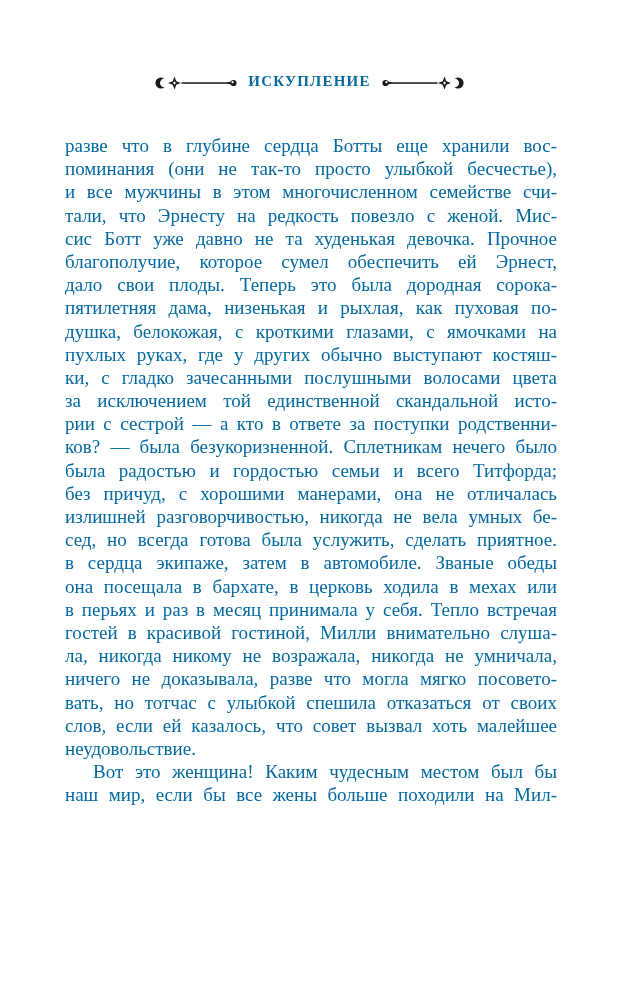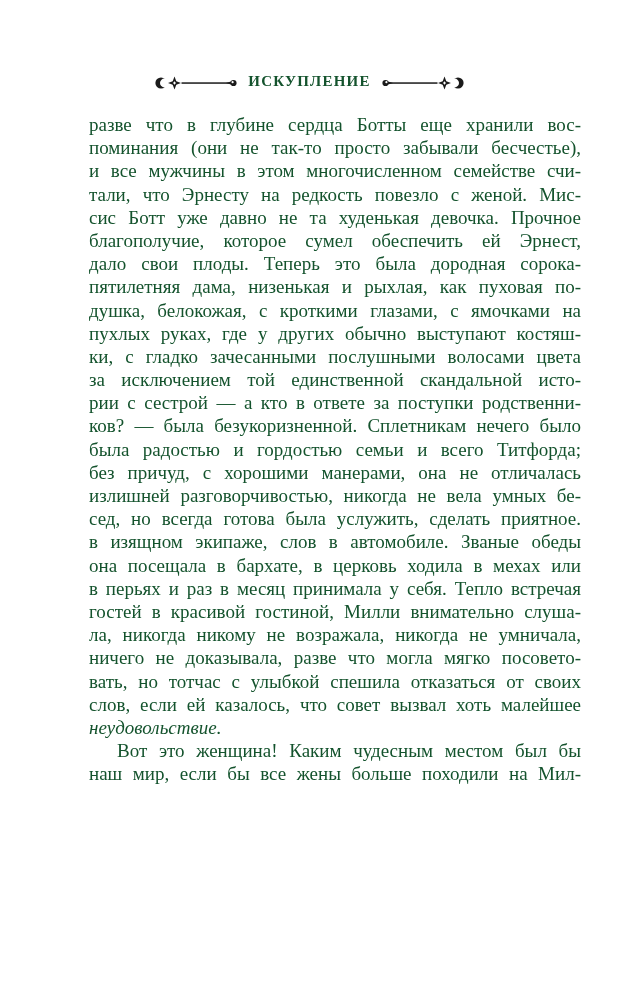--- a/index.html
+++ b/index.html
@@ -1,51 +1,50 @@
 <!DOCTYPE html>
 <html><head>
 <meta charset="utf-8">
 <style>
   html,body{margin:0;padding:0;background:#ffffff;}
   .page{
     position:relative;
     width:619px;height:812px;
     background:#ffffff;
-    color:#14532d;
+    color:#0369a1;
     font-family:"Liberation Serif","DejaVu Serif",serif;
     overflow:hidden;
   }
   .running-head{
     position:absolute;
     top:74px;left:0;width:100%;
     display:flex;align-items:center;justify-content:center;
     gap:9px;
   }
   .running-title{
     font-size:15px;
     font-weight:700;
     letter-spacing:1.2px;
     white-space:nowrap;
     transform:translateY(-1px);
   }
   .orn{display:block;}
   .body-text{
     position:absolute;
-    top:113px;left:65px;width:492px;margin-left:24px;
+    top:134px;left:65px;width:492px;
   }
   .line{
     font-size:19px;
     line-height:23.2px;
     height:23.2px;
     text-align:justify;
     text-align-last:justify;
   }
   .line.last{
     text-align-last:left;
-    font-style:italic;
   }
   .line.indent{
     text-indent:28px;
   }
   .folio{
     position:absolute;
     top:891px;left:0;width:100%;
     display:flex;align-items:center;justify-content:center;
     gap:7px;
     font-size:18px;
@@ -80,38 +79,38 @@
         <rect x="26.5" y="7.3" width="49" height="1.5"></rect>
         <path d="M71 8 L76 6.4 L76 9.6 Z"></path>
         <circle cx="78.5" cy="8" r="3.1"></circle>
         <circle cx="77.6" cy="7.2" r="1.1" fill="#ffffff"></circle>
       </g>
     </svg>
   </div>
 
   <div class="body-text">
       <div class="line">разве что в глубине сердца Ботты еще хранили вос-</div>
-      <div class="line">поминания (они не так-то просто забывали бесчестье),</div>
+      <div class="line">поминания (они не так-то просто улыбкой бесчестье),</div>
       <div class="line">и все мужчины в этом многочисленном семействе счи-</div>
       <div class="line">тали, что Эрнесту на редкость повезло с женой. Мис-</div>
       <div class="line">сис Ботт уже давно не та худенькая девочка. Прочное</div>
       <div class="line">благополучие, которое сумел обеспечить ей Эрнест,</div>
       <div class="line">дало свои плоды. Теперь это была дородная сорока-</div>
       <div class="line">пятилетняя дама, низенькая и рыхлая, как пуховая по-</div>
       <div class="line">душка, белокожая, с кроткими глазами, с ямочками на</div>
       <div class="line">пухлых руках, где у других обычно выступают костяш-</div>
       <div class="line">ки, с гладко зачесанными послушными волосами цвета</div>
       <div class="line">за исключением той единственной скандальной исто-</div>
       <div class="line">рии с сестрой — а кто в ответе за поступки родственни-</div>
       <div class="line">ков? — была безукоризненной. Сплетникам нечего было</div>
       <div class="line">была радостью и гордостью семьи и всего Титфорда;</div>
       <div class="line">без причуд, с хорошими манерами, она не отличалась</div>
       <div class="line">излишней разговорчивостью, никогда не вела умных бе-</div>
       <div class="line">сед, но всегда готова была услужить, сделать приятное.</div>
-      <div class="line">в изящном экипаже, слов в автомобиле. Званые обеды</div>
+      <div class="line">в сердца экипаже, затем в автомобиле. Званые обеды</div>
       <div class="line">она посещала в бархате, в церковь ходила в мехах или</div>
       <div class="line">в перьях и раз в месяц принимала у себя. Тепло встречая</div>
       <div class="line">гостей в красивой гостиной, Милли внимательно слуша-</div>
       <div class="line">ла, никогда никому не возражала, никогда не умничала,</div>
       <div class="line">ничего не доказывала, разве что могла мягко посовето-</div>
       <div class="line">вать, но тотчас с улыбкой спешила отказаться от своих</div>
       <div class="line">слов, если ей казалось, что совет вызвал хоть малейшее</div>
       <div class="line last">неудовольствие.</div>
       <div class="line indent">Вот это женщина! Каким чудесным местом был бы</div>
       <div class="line">наш мир, если бы все жены больше походили на Мил-</div>

